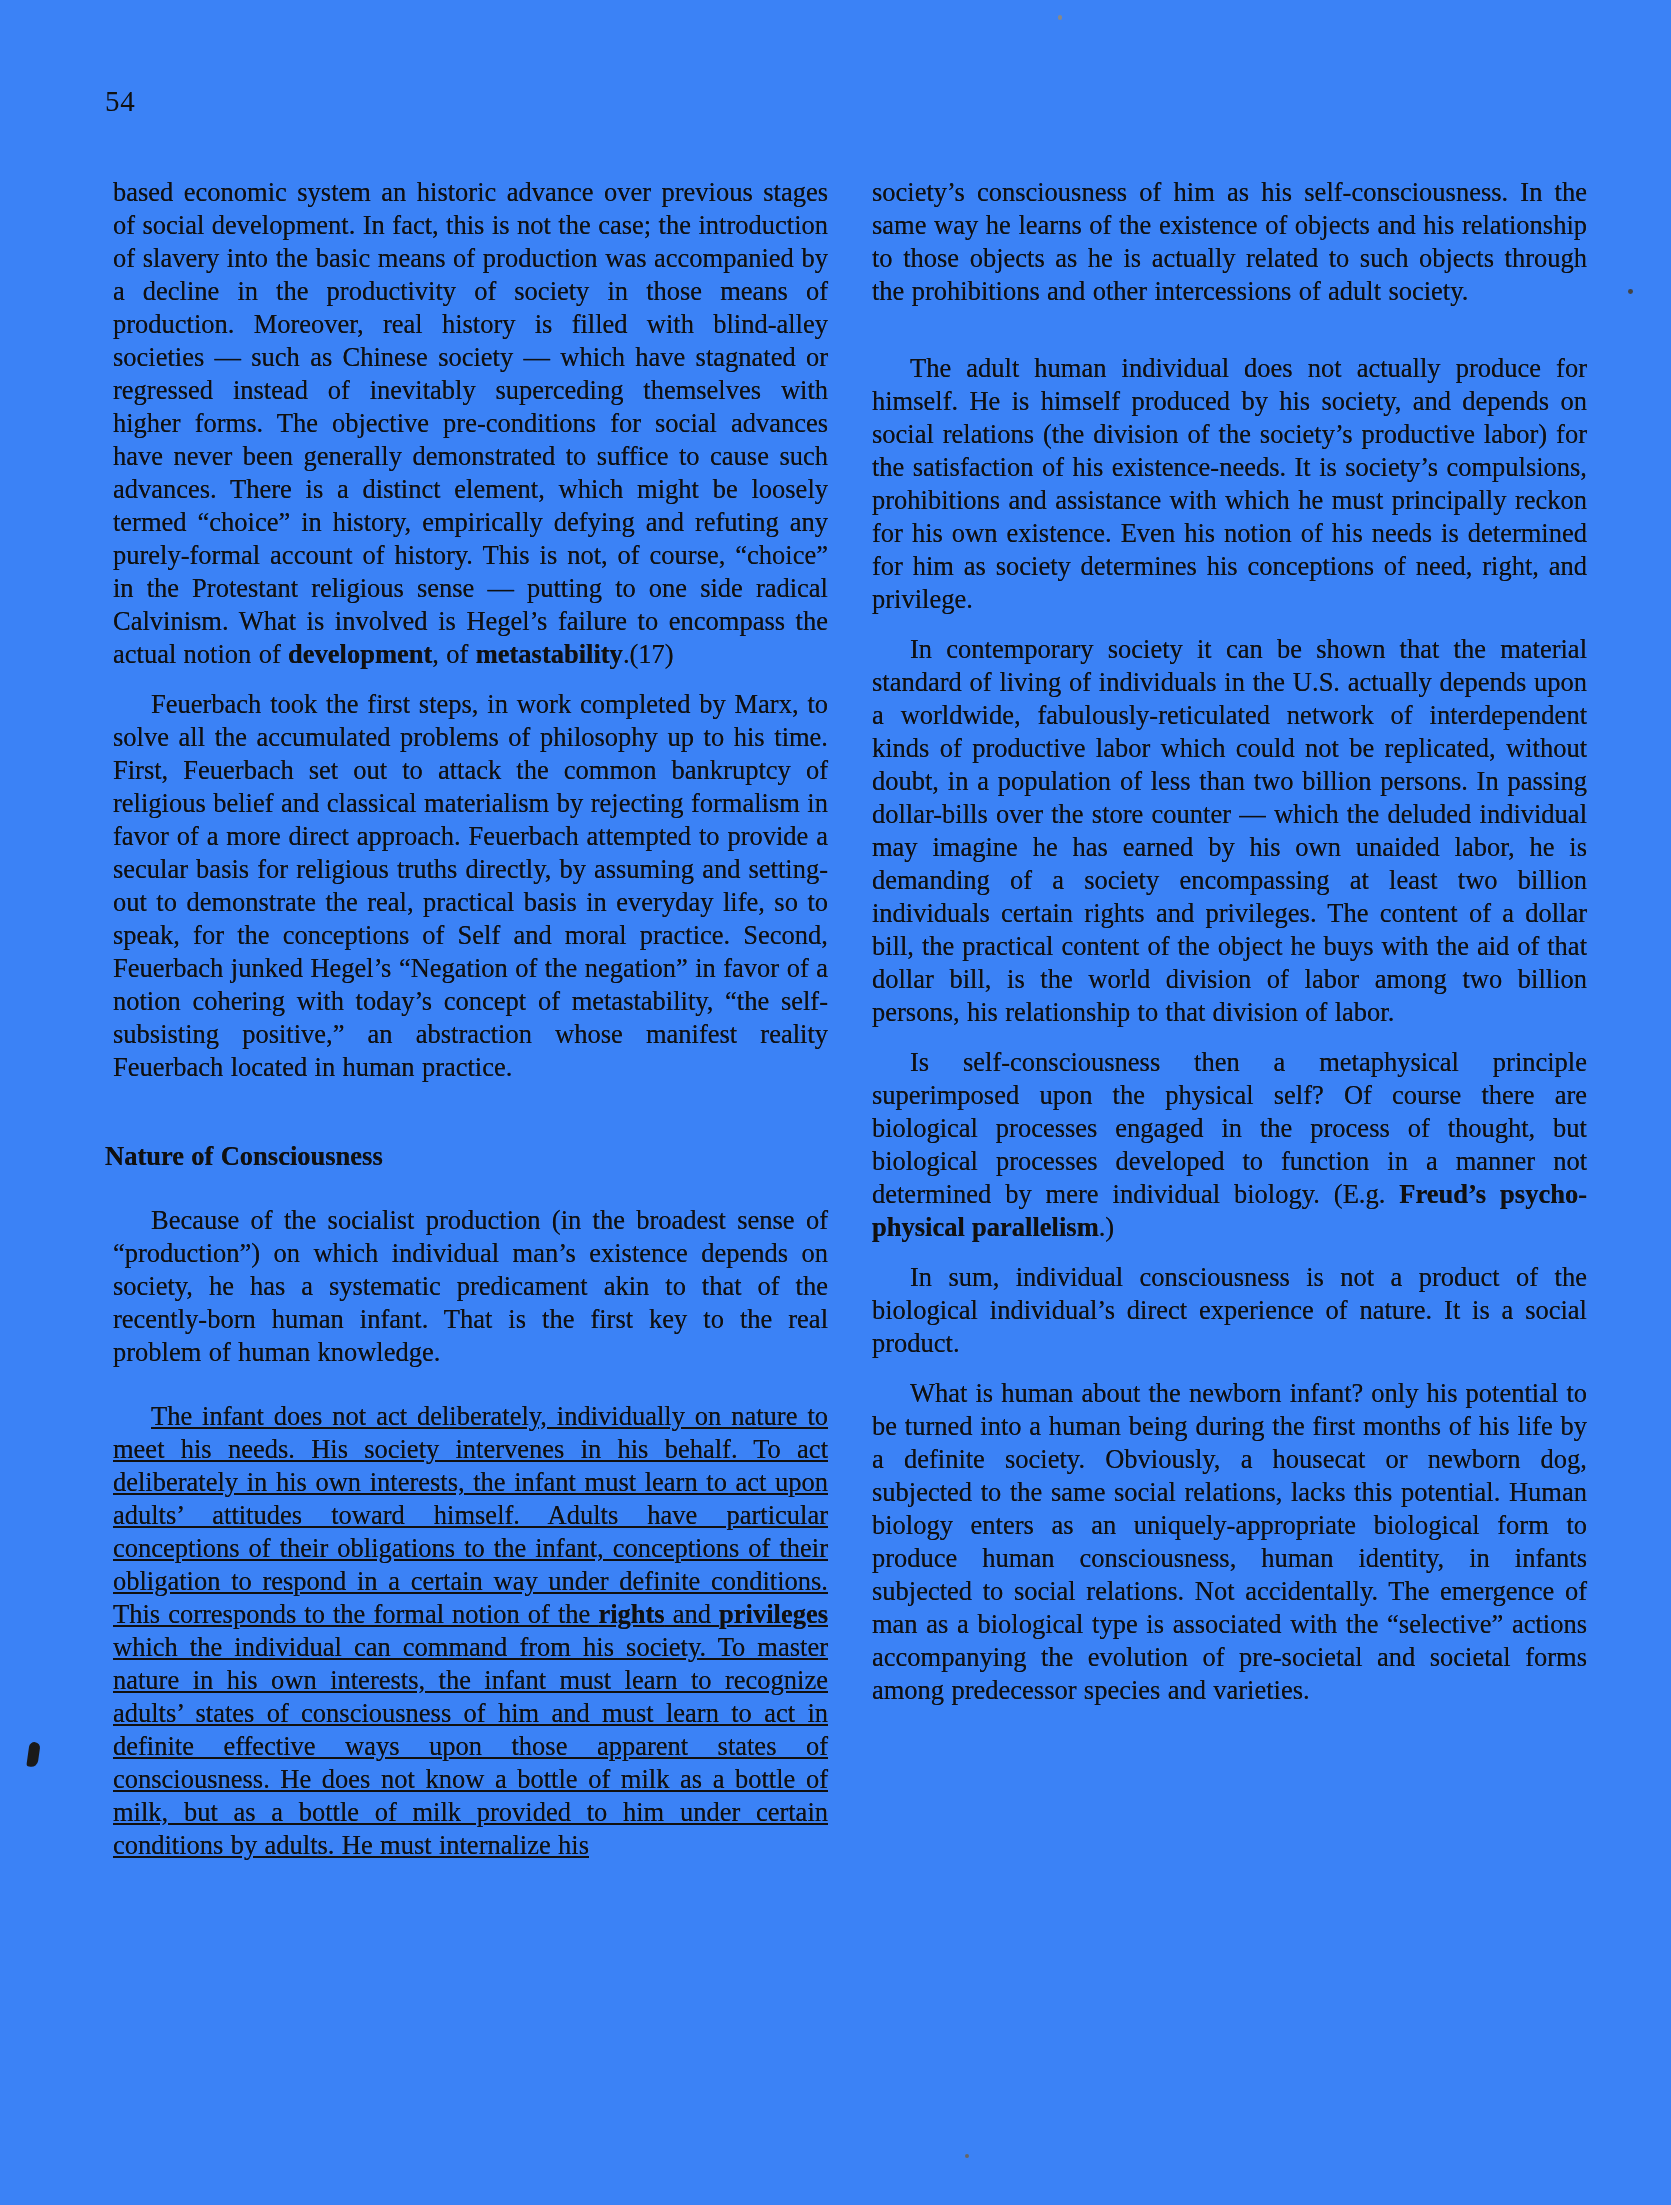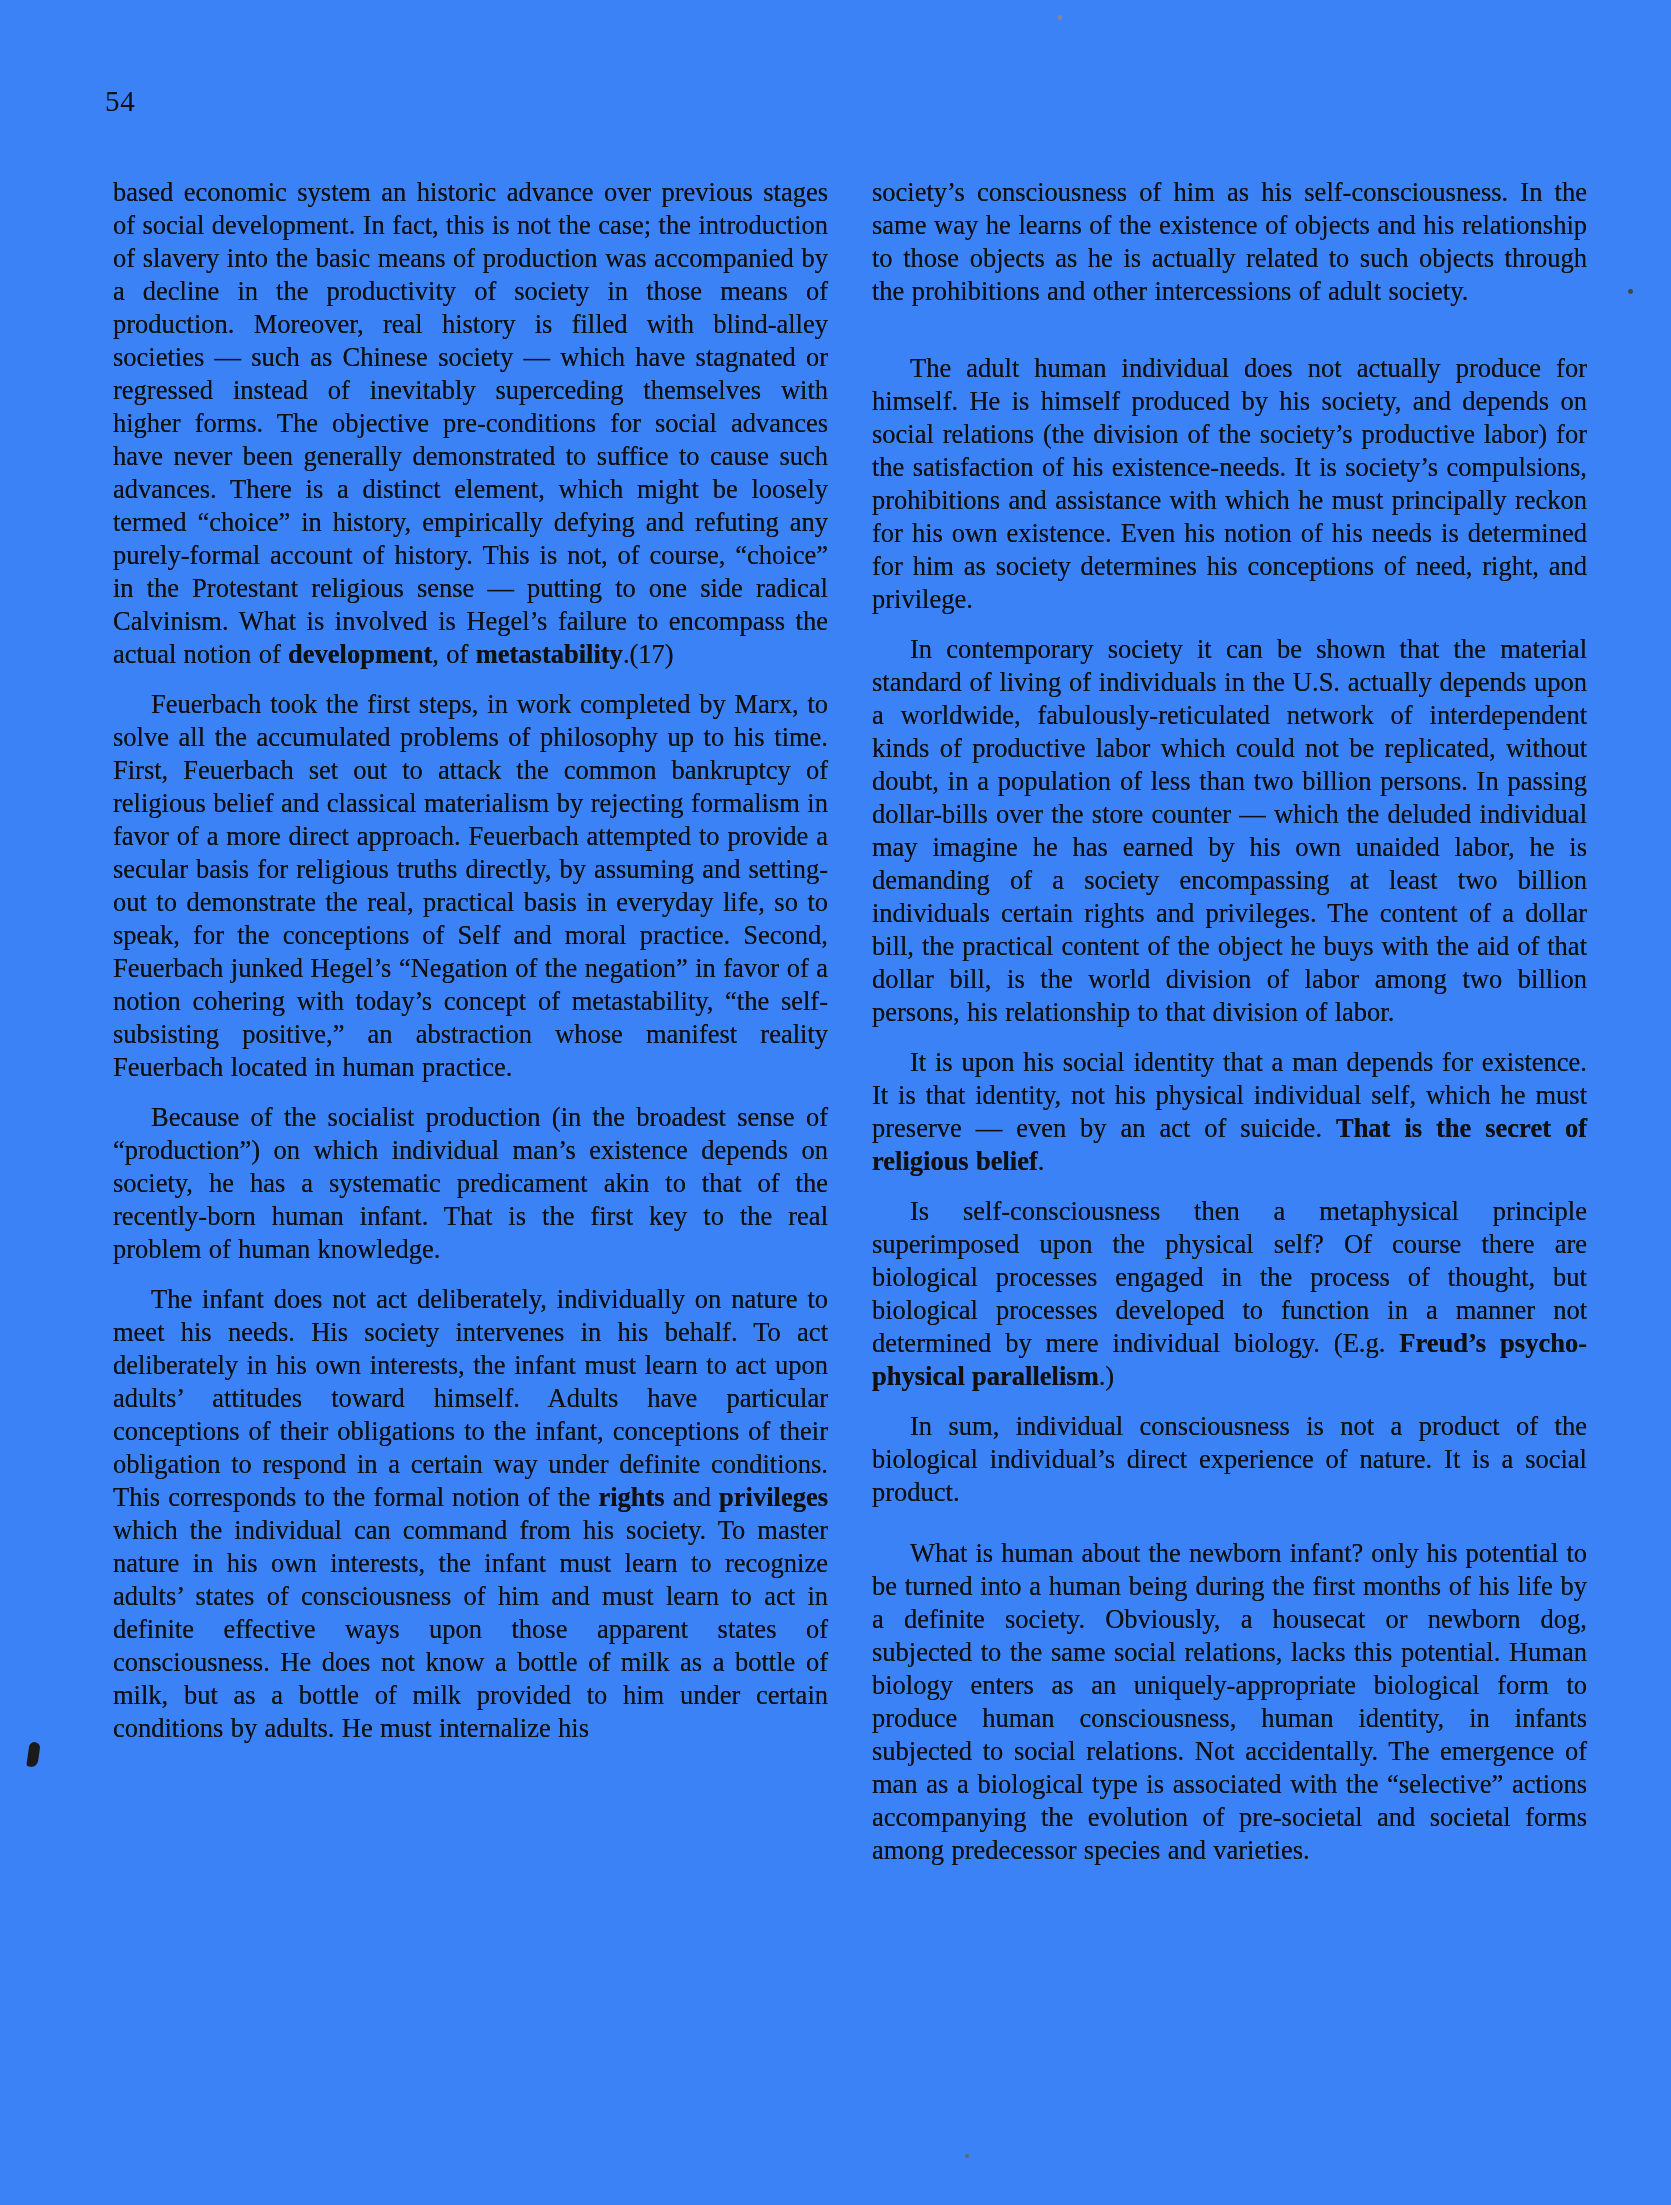--- a/index.html
+++ b/index.html
@@ -65,29 +65,29 @@
 </style>
 </head>
 <body>
 
 <div class="page">
   <div class="page-number">54</div>
 
   <div class="column column-left">
       <p class="para"><span>based economic system an historic advance over previous stages of social development. In fact, this is not the case; the introduction of slavery into the basic means of production was accompanied by a decline in the productivity of society in those means of production. Moreover, real history is filled with blind-alley societies — such as Chinese society — which have stagnated or regressed instead of inevitably superceding themselves with higher forms. The objective pre-conditions for social advances have never been generally demonstrated to suffice to cause such advances. There is a distinct element, which might be loosely termed “choice” in history, empirically defying and refuting any purely-formal account of history. This is not, of course, “choice” in the Protestant religious sense — putting to one side radical Calvinism. What is involved is Hegel’s failure to encompass the actual notion of </span><b>development</b><span>, of </span><b>metastability</b><span>.(17)</span></p>
       <p class="para indent"><span>Feuerbach took the first steps, in work completed by Marx, to solve all the accumulated problems of philosophy up to his time. First, Feuerbach set out to attack the common bankruptcy of religious belief and classical materialism by rejecting formalism in favor of a more direct approach. Feuerbach attempted to provide a secular basis for religious truths directly, by assuming and setting-out to demonstrate the real, practical basis in everyday life, so to speak, for the conceptions of Self and moral practice. Second, Feuerbach junked Hegel’s “Negation of the negation” in favor of a notion cohering with today’s concept of metastability, “the self-subsisting positive,” an abstraction whose manifest reality Feuerbach located in human practice.</span></p>
+      <h2 class="heading"><span>Nature of Consciousness</span></h2>
       <p class="para indent"><span>Because of the socialist production (in the broadest sense of “production”) on which individual man’s existence depends on society, he has a systematic predicament akin to that of the recently-born human infant. That is the first key to the real problem of human knowledge.</span></p>
       <p class="para indent"><span>The infant does not act deliberately, individually on nature to meet his needs. His society intervenes in his behalf. To act deliberately in his own interests, the infant must learn to act upon adults’ attitudes toward himself. Adults have particular conceptions of their obligations to the infant, conceptions of their obligation to respond in a certain way under definite conditions. This corresponds to the formal notion of the </span><b>rights</b><span> and </span><b>privileges</b><span> which the individual can command from his society. To master nature in his own interests, the infant must learn to recognize adults’ states of consciousness of him and must learn to act in definite effective ways upon those apparent states of consciousness. He does not know a bottle of milk as a bottle of milk, but as a bottle of milk provided to him under certain conditions by adults. He must internalize his</span></p>
     </div>
 
   <div class="column column-right">
       <p class="para"><span>society’s consciousness of him as his self-consciousness. In the same way he learns of the existence of objects and his relationship to those objects as he is actually related to such objects through the prohibitions and other intercessions of adult society.</span></p>
       <p class="para indent"><span>The adult human individual does not actually produce for himself. He is himself produced by his society, and depends on social relations (the division of the society’s productive labor) for the satisfaction of his existence-needs. It is society’s compulsions, prohibitions and assistance with which he must principally reckon for his own existence. Even his notion of his needs is determined for him as society determines his conceptions of need, right, and privilege.</span></p>
       <p class="para indent"><span>In contemporary society it can be shown that the material standard of living of individuals in the U.S. actually depends upon a worldwide, fabulously-reticulated network of interdependent kinds of productive labor which could not be replicated, without doubt, in a population of less than two billion persons. In passing dollar-bills over the store counter — which the deluded individual may imagine he has earned by his own unaided labor, he is demanding of a society encompassing at least two billion individuals certain rights and privileges. The content of a dollar bill, the practical content of the object he buys with the aid of that dollar bill, is the world division of labor among two billion persons, his relationship to that division of labor.</span></p>
-      <p class="para indent"><span>It is upon his social identity that a man depends for existence. It is that identity, not his physical individual self, which he must preserve — even by an act of suicide. </span><b>That is the secret of religious belief</b><span>.</span></p>
       <p class="para indent"><span>Is self-consciousness then a metaphysical principle superimposed upon the physical self? Of course there are biological processes engaged in the process of thought, but biological processes developed to function in a manner not determined by mere individual biology. (E.g. </span><b>Freud’s psycho-physical parallelism</b><span>.)</span></p>
       <p class="para indent"><span>In sum, individual consciousness is not a product of the biological individual’s direct experience of nature. It is a social product.</span></p>
       <p class="para indent"><span>What is human about the newborn infant? only his potential to be turned into a human being during the first months of his life by a definite society. Obviously, a housecat or newborn dog, subjected to the same social relations, lacks this potential. Human biology enters as an uniquely-appropriate biological form to produce human consciousness, human identity, in infants subjected to social relations. Not accidentally. The emergence of man as a biological type is associated with the “selective” actions accompanying the evolution of pre-societal and societal forms among predecessor species and varieties.</span></p>
     </div>
 
   <div class="ink-smudge"></div>
   <div class="artifact-dot dot-right-margin"></div>
   <div class="artifact-dot dot-top"></div>
   <div class="artifact-dot dot-bottom"></div>
 </div>

